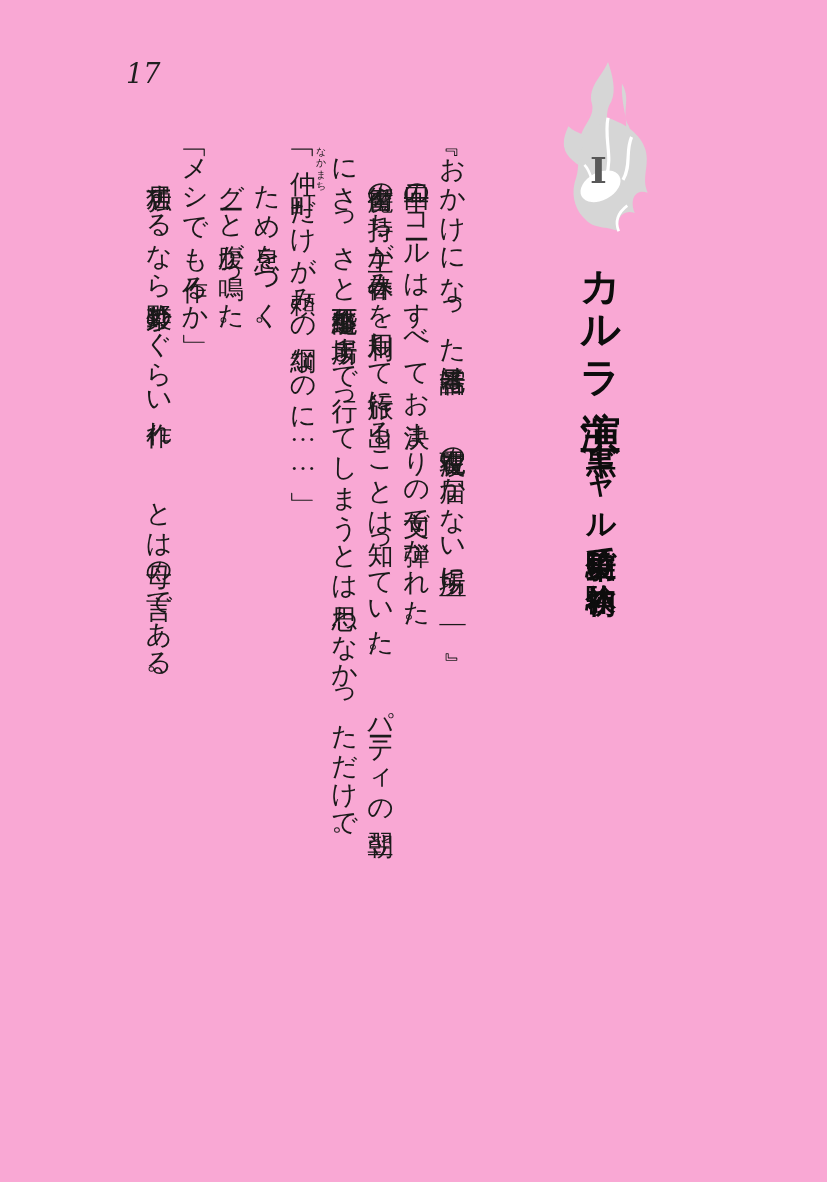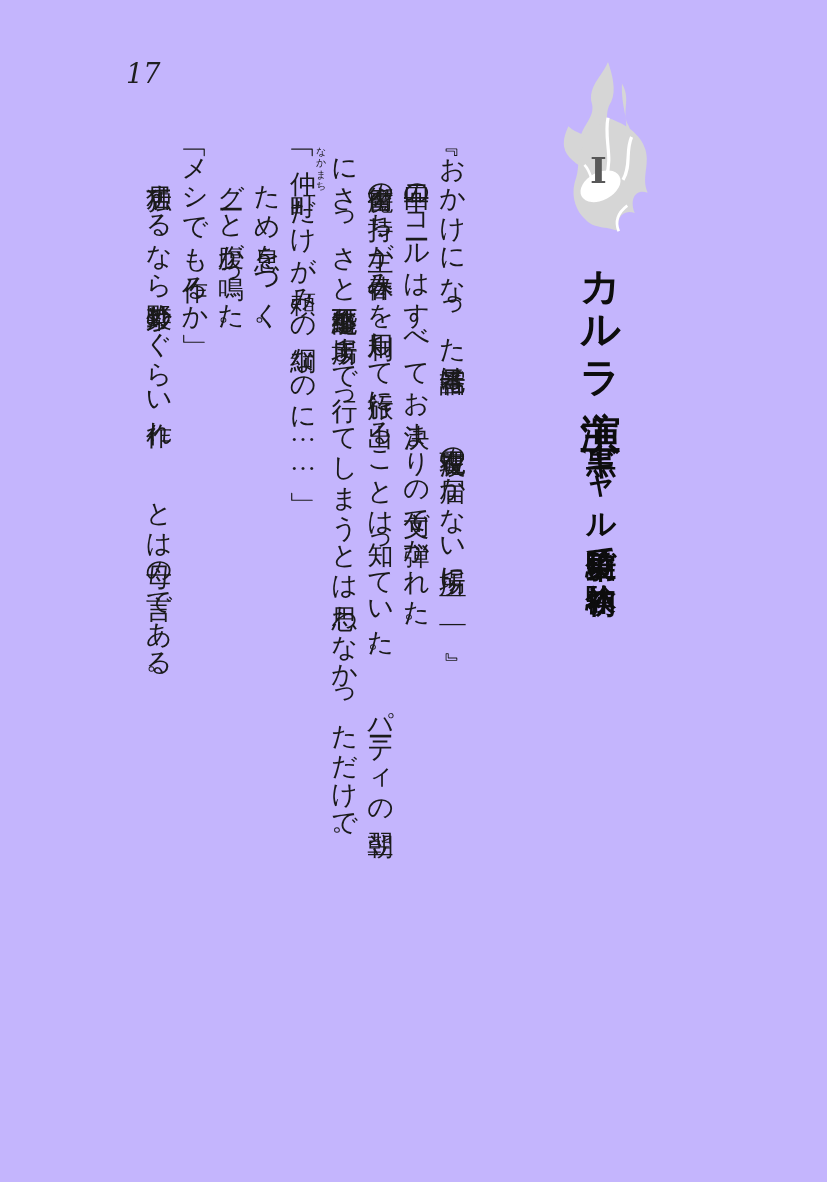--- a/index.html
+++ b/index.html
@@ -4,21 +4,21 @@
 <style>
   html, body {
     margin: 0;
     padding: 0;
     background: #ffffff;
   }
   .page {
     position: relative;
     width: 827px;
     height: 1182px;
-    background: #c4b5fd;
+    background: #f9a8d4;
     overflow: hidden;
     font-family: "Liberation Serif", "DejaVu Serif", serif;
     color: #1a1a1a;
   }
 
   
   .page-number {
     position: absolute;
     left: 126px;
     top: 58px;

